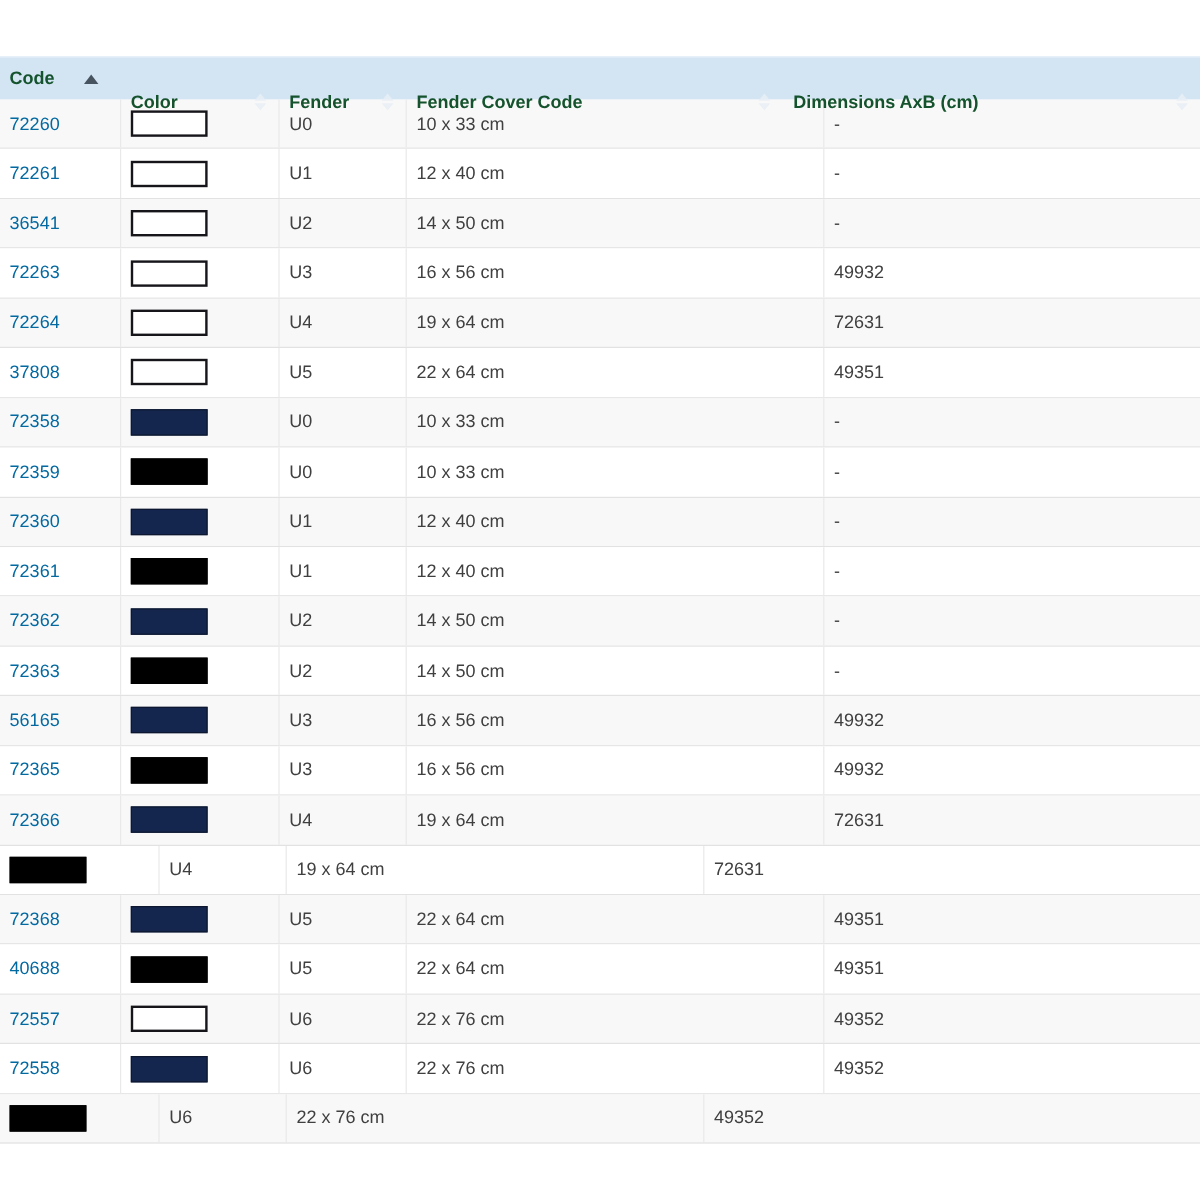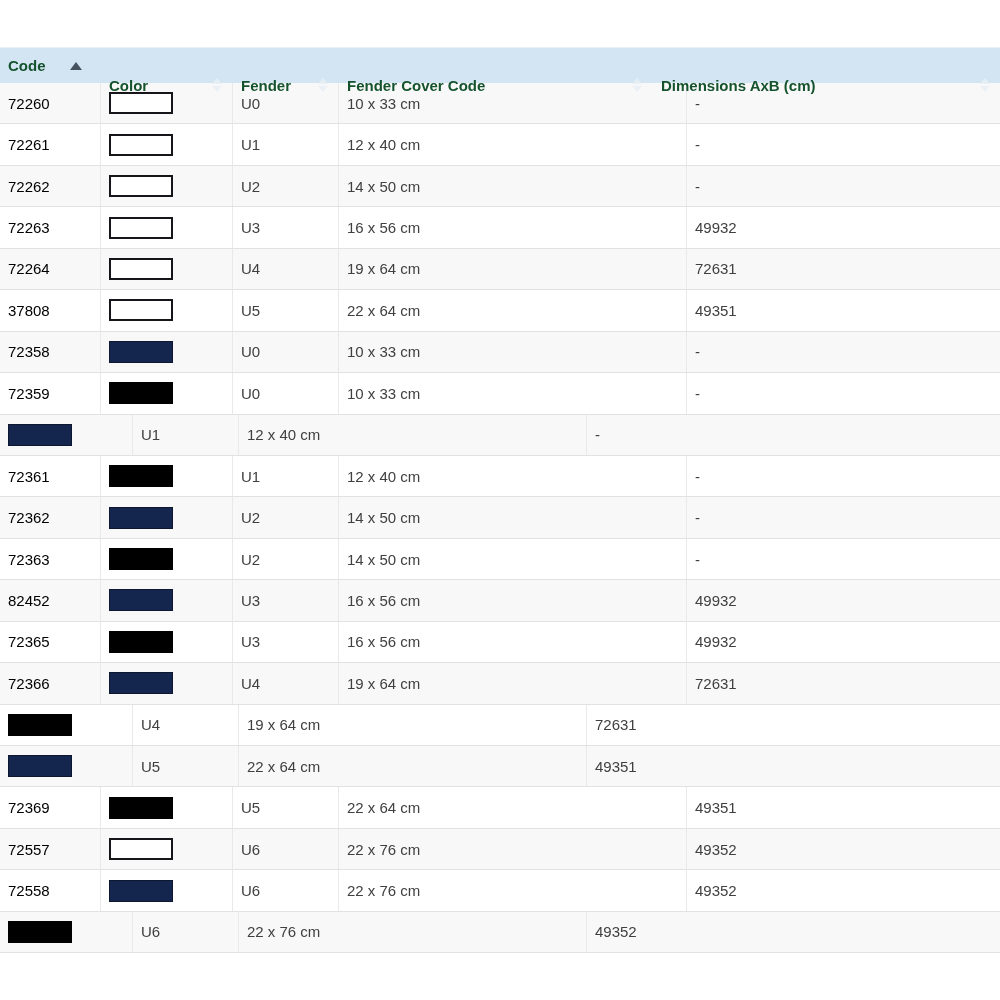--- a/index.html
+++ b/index.html
@@ -78,21 +78,21 @@
     color: #404040;
   }
   .td + .td { border-left: 1px solid #e9e9e9; }
   
   .col-code  { width: 100px; }
   .col-color { width: 132px; }
   .col-model { width: 106px; }
   .col-dims  { width: 348px; }
   .col-cover { width: 314px; }
   .code-link {
-    color: #000000;
+    color: #0369a1;
     text-decoration: none;
     cursor: pointer;
   }
   .swatch {
     width: 64px;
     height: 22px;
     display: inline-block;
   }
   .swatch.white { background: #ffffff; border: 2px solid #15151a; }
   .swatch.navy  { background: #14264d; border: 1px solid #0d1830; }
@@ -158,21 +158,21 @@
     <div class="td col-color">
       <span class="swatch white"></span>
     </div>
     <div class="td col-model">U1</div>
     <div class="td col-dims">12 x 40 cm</div>
     <div class="td col-cover">-</div>
   </div>
 
   <div class="tr odd">
     <div class="td col-code">
-      <a class="code-link">72262</a>
+      <a class="code-link">36541</a>
     </div>
     <div class="td col-color">
       <span class="swatch white"></span>
     </div>
     <div class="td col-model">U2</div>
     <div class="td col-dims">14 x 50 cm</div>
     <div class="td col-cover">-</div>
   </div>
 
   <div class="tr">
@@ -229,20 +229,23 @@
     </div>
     <div class="td col-color">
       <span class="swatch black"></span>
     </div>
     <div class="td col-model">U0</div>
     <div class="td col-dims">10 x 33 cm</div>
     <div class="td col-cover">-</div>
   </div>
 
   <div class="tr odd">
+    <div class="td col-code">
+      <a class="code-link">72360</a>
+    </div>
     <div class="td col-color">
       <span class="swatch navy"></span>
     </div>
     <div class="td col-model">U1</div>
     <div class="td col-dims">12 x 40 cm</div>
     <div class="td col-cover">-</div>
   </div>
 
   <div class="tr">
     <div class="td col-code">
@@ -275,21 +278,21 @@
     <div class="td col-color">
       <span class="swatch black"></span>
     </div>
     <div class="td col-model">U2</div>
     <div class="td col-dims">14 x 50 cm</div>
     <div class="td col-cover">-</div>
   </div>
 
   <div class="tr odd">
     <div class="td col-code">
-      <a class="code-link">82452</a>
+      <a class="code-link">56165</a>
     </div>
     <div class="td col-color">
       <span class="swatch navy"></span>
     </div>
     <div class="td col-model">U3</div>
     <div class="td col-dims">16 x 56 cm</div>
     <div class="td col-cover">49932</div>
   </div>
 
   <div class="tr">
@@ -319,31 +322,34 @@
   <div class="tr">
     <div class="td col-color">
       <span class="swatch black"></span>
     </div>
     <div class="td col-model">U4</div>
     <div class="td col-dims">19 x 64 cm</div>
     <div class="td col-cover">72631</div>
   </div>
 
   <div class="tr odd">
+    <div class="td col-code">
+      <a class="code-link">72368</a>
+    </div>
     <div class="td col-color">
       <span class="swatch navy"></span>
     </div>
     <div class="td col-model">U5</div>
     <div class="td col-dims">22 x 64 cm</div>
     <div class="td col-cover">49351</div>
   </div>
 
   <div class="tr">
     <div class="td col-code">
-      <a class="code-link">72369</a>
+      <a class="code-link">40688</a>
     </div>
     <div class="td col-color">
       <span class="swatch black"></span>
     </div>
     <div class="td col-model">U5</div>
     <div class="td col-dims">22 x 64 cm</div>
     <div class="td col-cover">49351</div>
   </div>
 
   <div class="tr odd">

